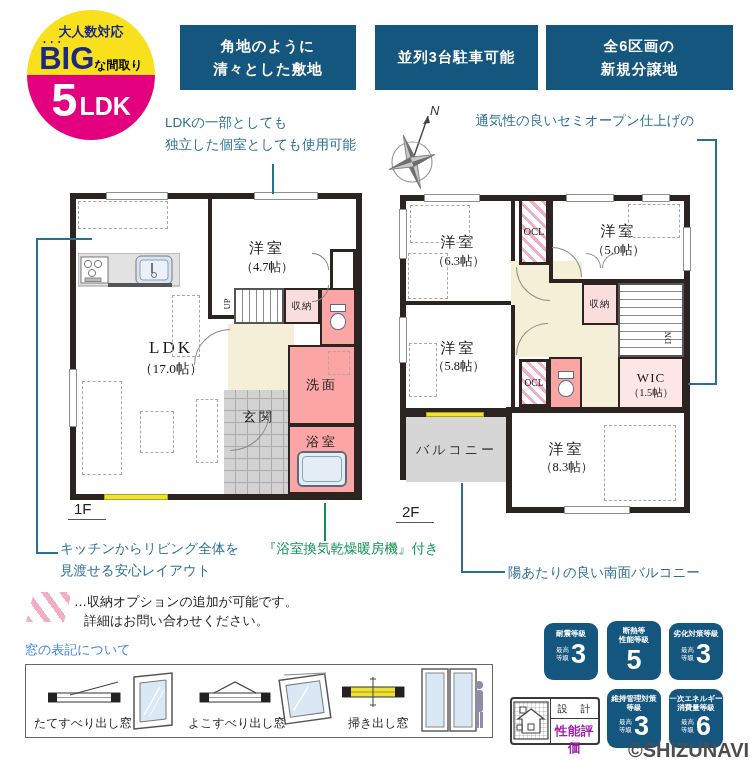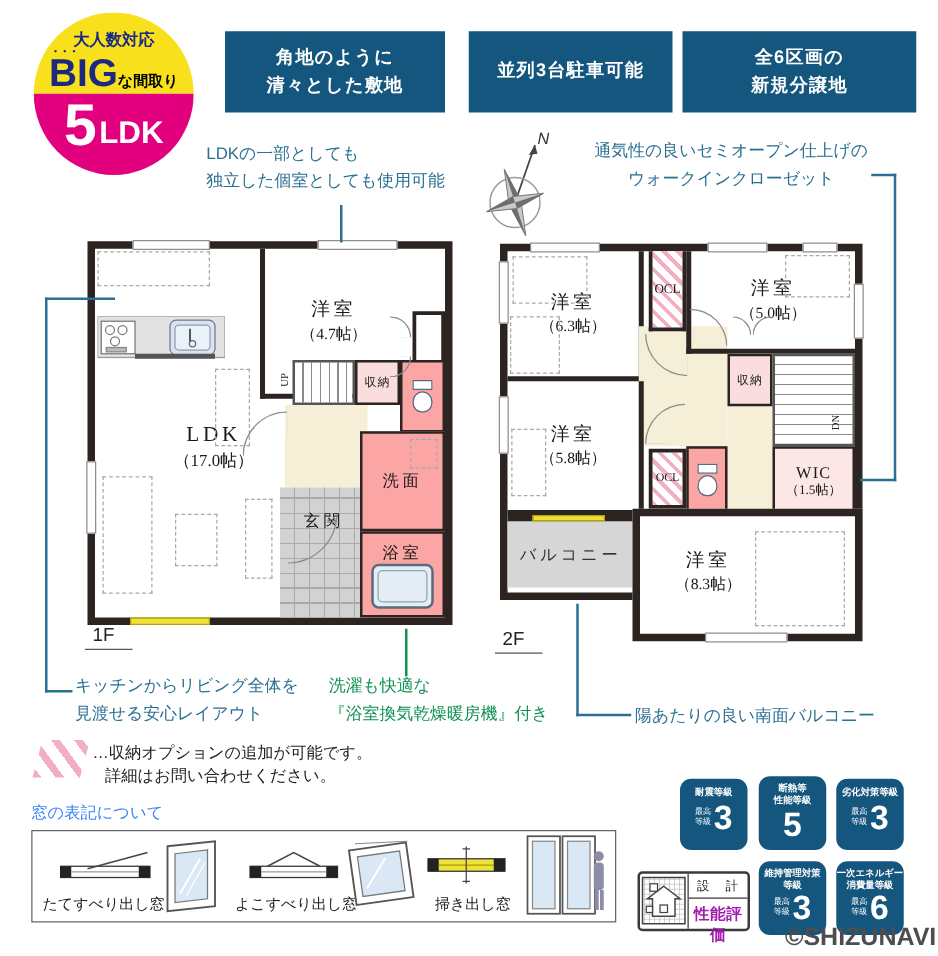--- a/index.html
+++ b/index.html
@@ -135,28 +135,26 @@
     </g>
     <text x="44" y="11" font-size="13" font-style="italic" fill="#333">N</text>
   </svg>
 
   <div class="note" style="left:165px;top:112px;">
     <div>LDKの一部としても</div>
     <div>独立した個室としても使用可能</div>
   </div>
   <div class="note" style="left:468px;top:110px;width:234px;text-align:center;">
     <div>通気性の良いセミオープン仕上げの</div>
-    <div>ウォークインクローゼット</div>
   </div>
   <div class="note" style="left:60px;top:538px;">
     <div>キッチンからリビング全体を</div>
     <div>見渡せる安心レイアウト</div>
   </div>
   <div class="note green" style="left:263px;top:538px;">
-    <div>洗濯も快適な</div>
     <div>『浴室換気乾燥暖房機』付き</div>
   </div>
   <div class="note" style="left:508px;top:562px;">
     <div>陽あたりの良い南面バルコニー</div>
   </div>
   <div class="swatch"></div>
   <div class="note dark" style="left:74px;top:592px;">
     <div>…収納オプションの追加が可能です。</div>
     <div style="padding-left:10px;">詳細はお問い合わせください。</div>
   </div>
@@ -305,21 +303,21 @@
       </div>
     </div>
 
     <div class="room wicbg" style="left:212px;top:156px;width:66px;height:55px;border:2px solid #2b2420;">
       <div class="rlabel">
         <span class="rname" style="font-size:13px;letter-spacing:1px;">WIC</span>
         <span class="rsize" style="font-size:10.5px;">（1.5帖）</span>
       </div>
     </div>
 
-    <div class="room gray" style="left:0;top:211px;width:106px;height:58px;border-top:5px solid #2b2420;border-right:5px solid #2b2420;">
+    <div class="room gray" style="left:0;top:211px;width:106px;height:70px;border-top:5px solid #2b2420;border-right:5px solid #2b2420;">
       <span class="rlabel rname" style="font-size:13px;color:#333;">バルコニー</span>
       <div class="winy" style="left:20px;top:-5px;width:58px;height:5px;"></div>
       <div class="winy" style="right:-5px;top:8px;width:5px;height:38px;"></div>
     </div>
 
     <div class="arc arc-bl" style="left:110px;top:66px;width:34px;height:34px;"></div>
     <div class="arc arc-tr" style="left:146px;top:46px;width:30px;height:30px;"></div>
     <div class="arc arc-tl" style="left:110px;top:122px;width:32px;height:32px;"></div>
     <div class="arc arc-tr" style="left:180px;top:52px;width:15px;height:15px;"></div>
     <div class="arc arc-tl" style="left:196px;top:52px;width:15px;height:15px;"></div>

